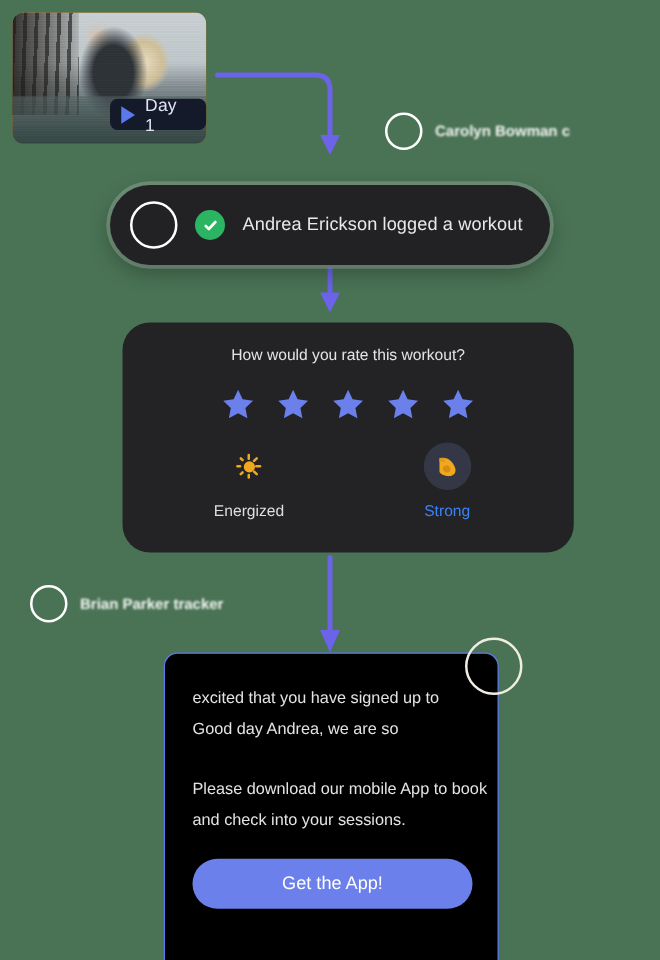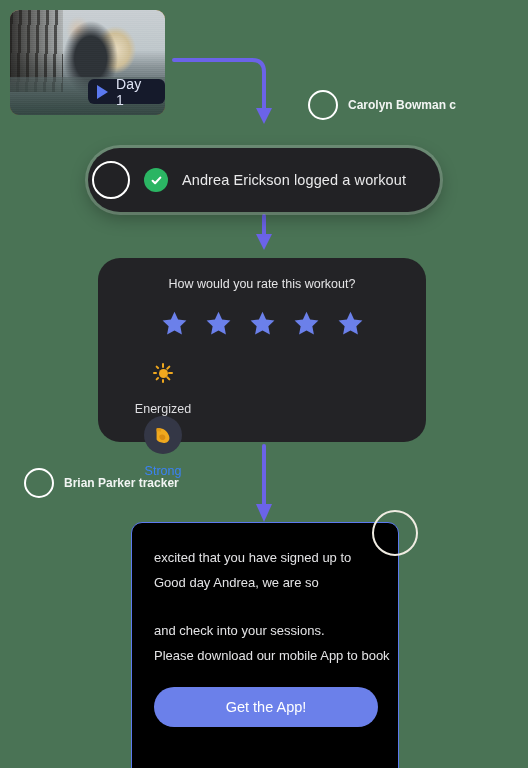--- a/index.html
+++ b/index.html
@@ -150,21 +150,21 @@
 
   
   .notif-card {
     position: absolute;
     left: 88px; top: 148px;
     width: 352px; height: 64px;
     background: #222225;
     border-radius: 32px;
     display: flex;
     align-items: center;
-    padding: 0 4px;
+    padding: 0 16px;
     gap: 14px;
     box-shadow: 0 0 0 3px rgba(255,255,255,0.20), 0 6px 18px rgba(0,0,0,0.30);
   }
   .notif-avatar {
     width: 38px; height: 38px;
     border-radius: 50%;
     overflow: hidden;
     flex: none;
     border: 2px solid #ffffff;
   }
@@ -179,21 +179,21 @@
     color: #e9e9ea;
     font-size: 14.5px;
     letter-spacing: .1px;
     white-space: nowrap;
   }
 
   
   .rating-card {
     position: absolute;
     left: 98px; top: 258px;
-    width: 328px; height: 184px;
+    width: 361px; height: 184px;
     background: #232326;
     border-radius: 22px;
   }
   .rating-title {
     margin-top: 19px;
     text-align: center;
     color: #e4e4e6;
     font-size: 12.5px;
   }
   .stars {
@@ -204,21 +204,20 @@
   }
   .star {
     width: 27px; height: 27px;
     display: block;
   }
   .moods {
     margin-top: 17px;
     display: flex;
     justify-content: space-around;
     padding: 0 22px;
-    flex-direction: column;
   }
   .mood {
     width: 86px;
     display: flex;
     flex-direction: column;
     align-items: center;
     gap: 10px;
   }
   .mood-ico {
     width: 38px; height: 38px;
@@ -391,22 +390,22 @@
         <span class="mood-label">Strong</span>
       </div>
 
     </div>
   </div>
 
   <div class="msg-card">
     <div class="msg-p">excited that you have signed up to</div>
     <div class="msg-p">Good day Andrea, we are so</div>
     <div class="msg-gap"></div>
+    <div class="msg-p">Please download our mobile App to book</div>
     <div class="msg-p">and check into your sessions.</div>
-    <div class="msg-p">Please download our mobile App to book</div>
     <button class="app-btn">Get the App!</button>
 
   </div>
 
   <span class="coach-avatar">
     <span class="av-coach"></span>
   </span>
 
 </div>
 

